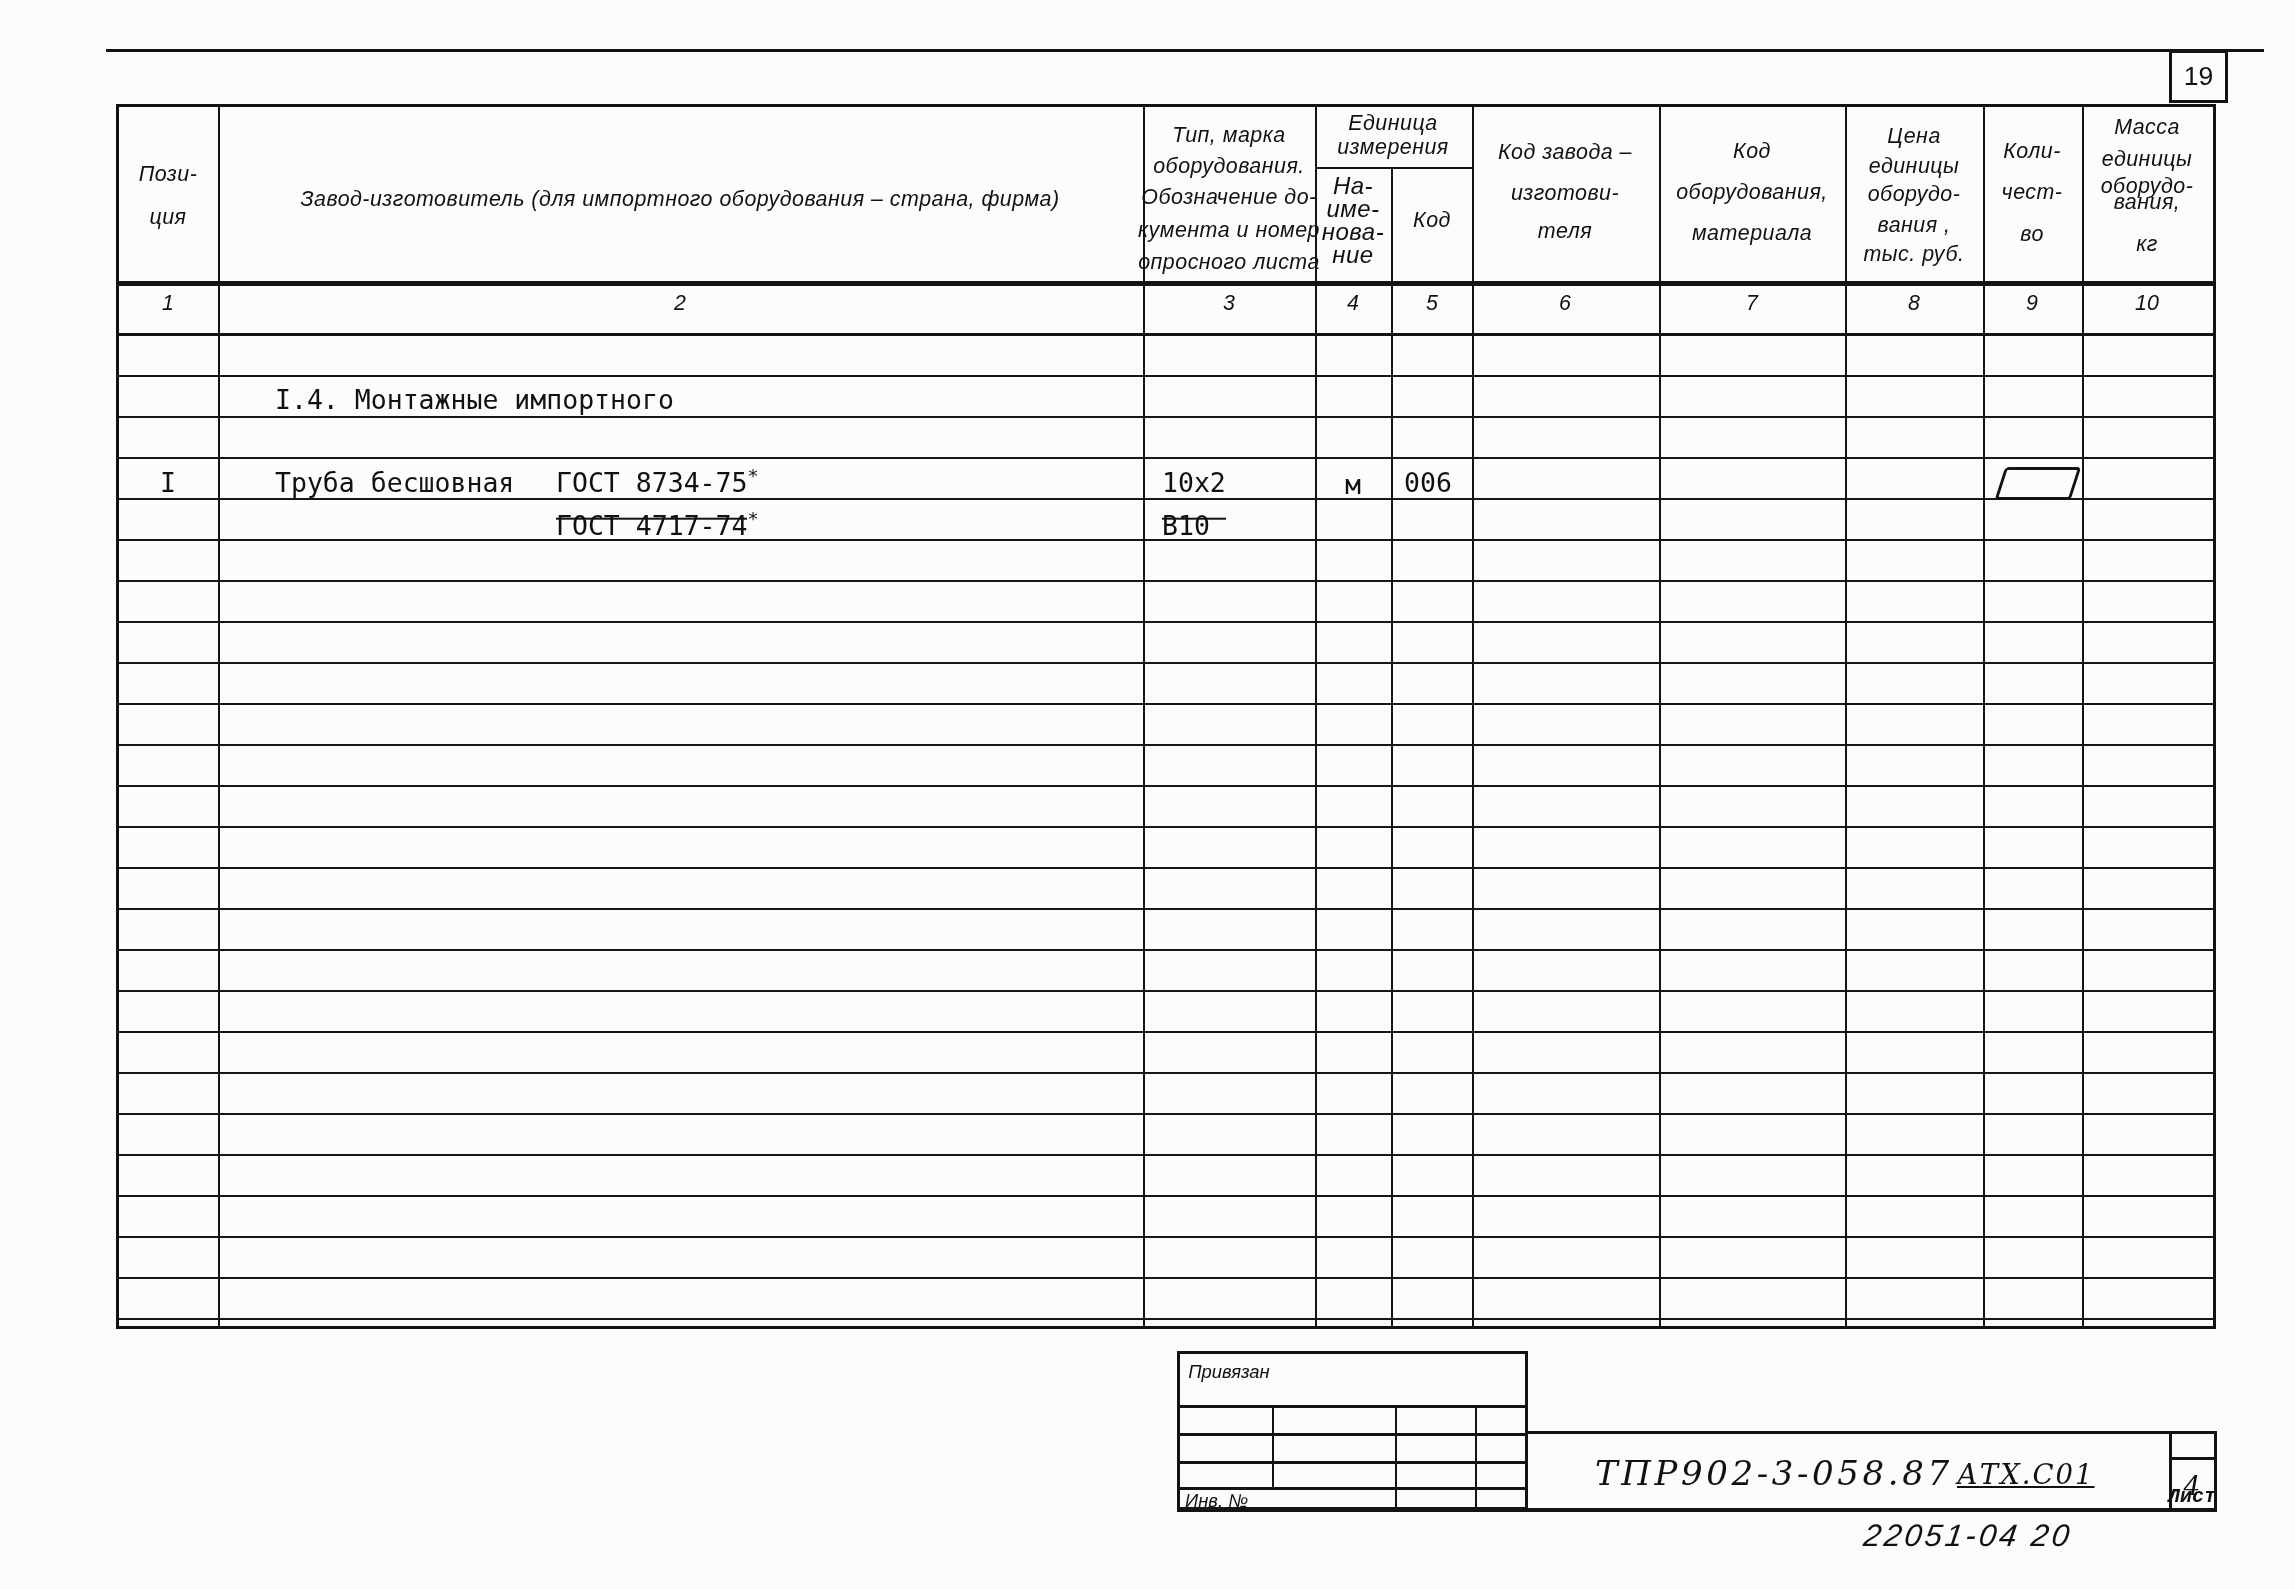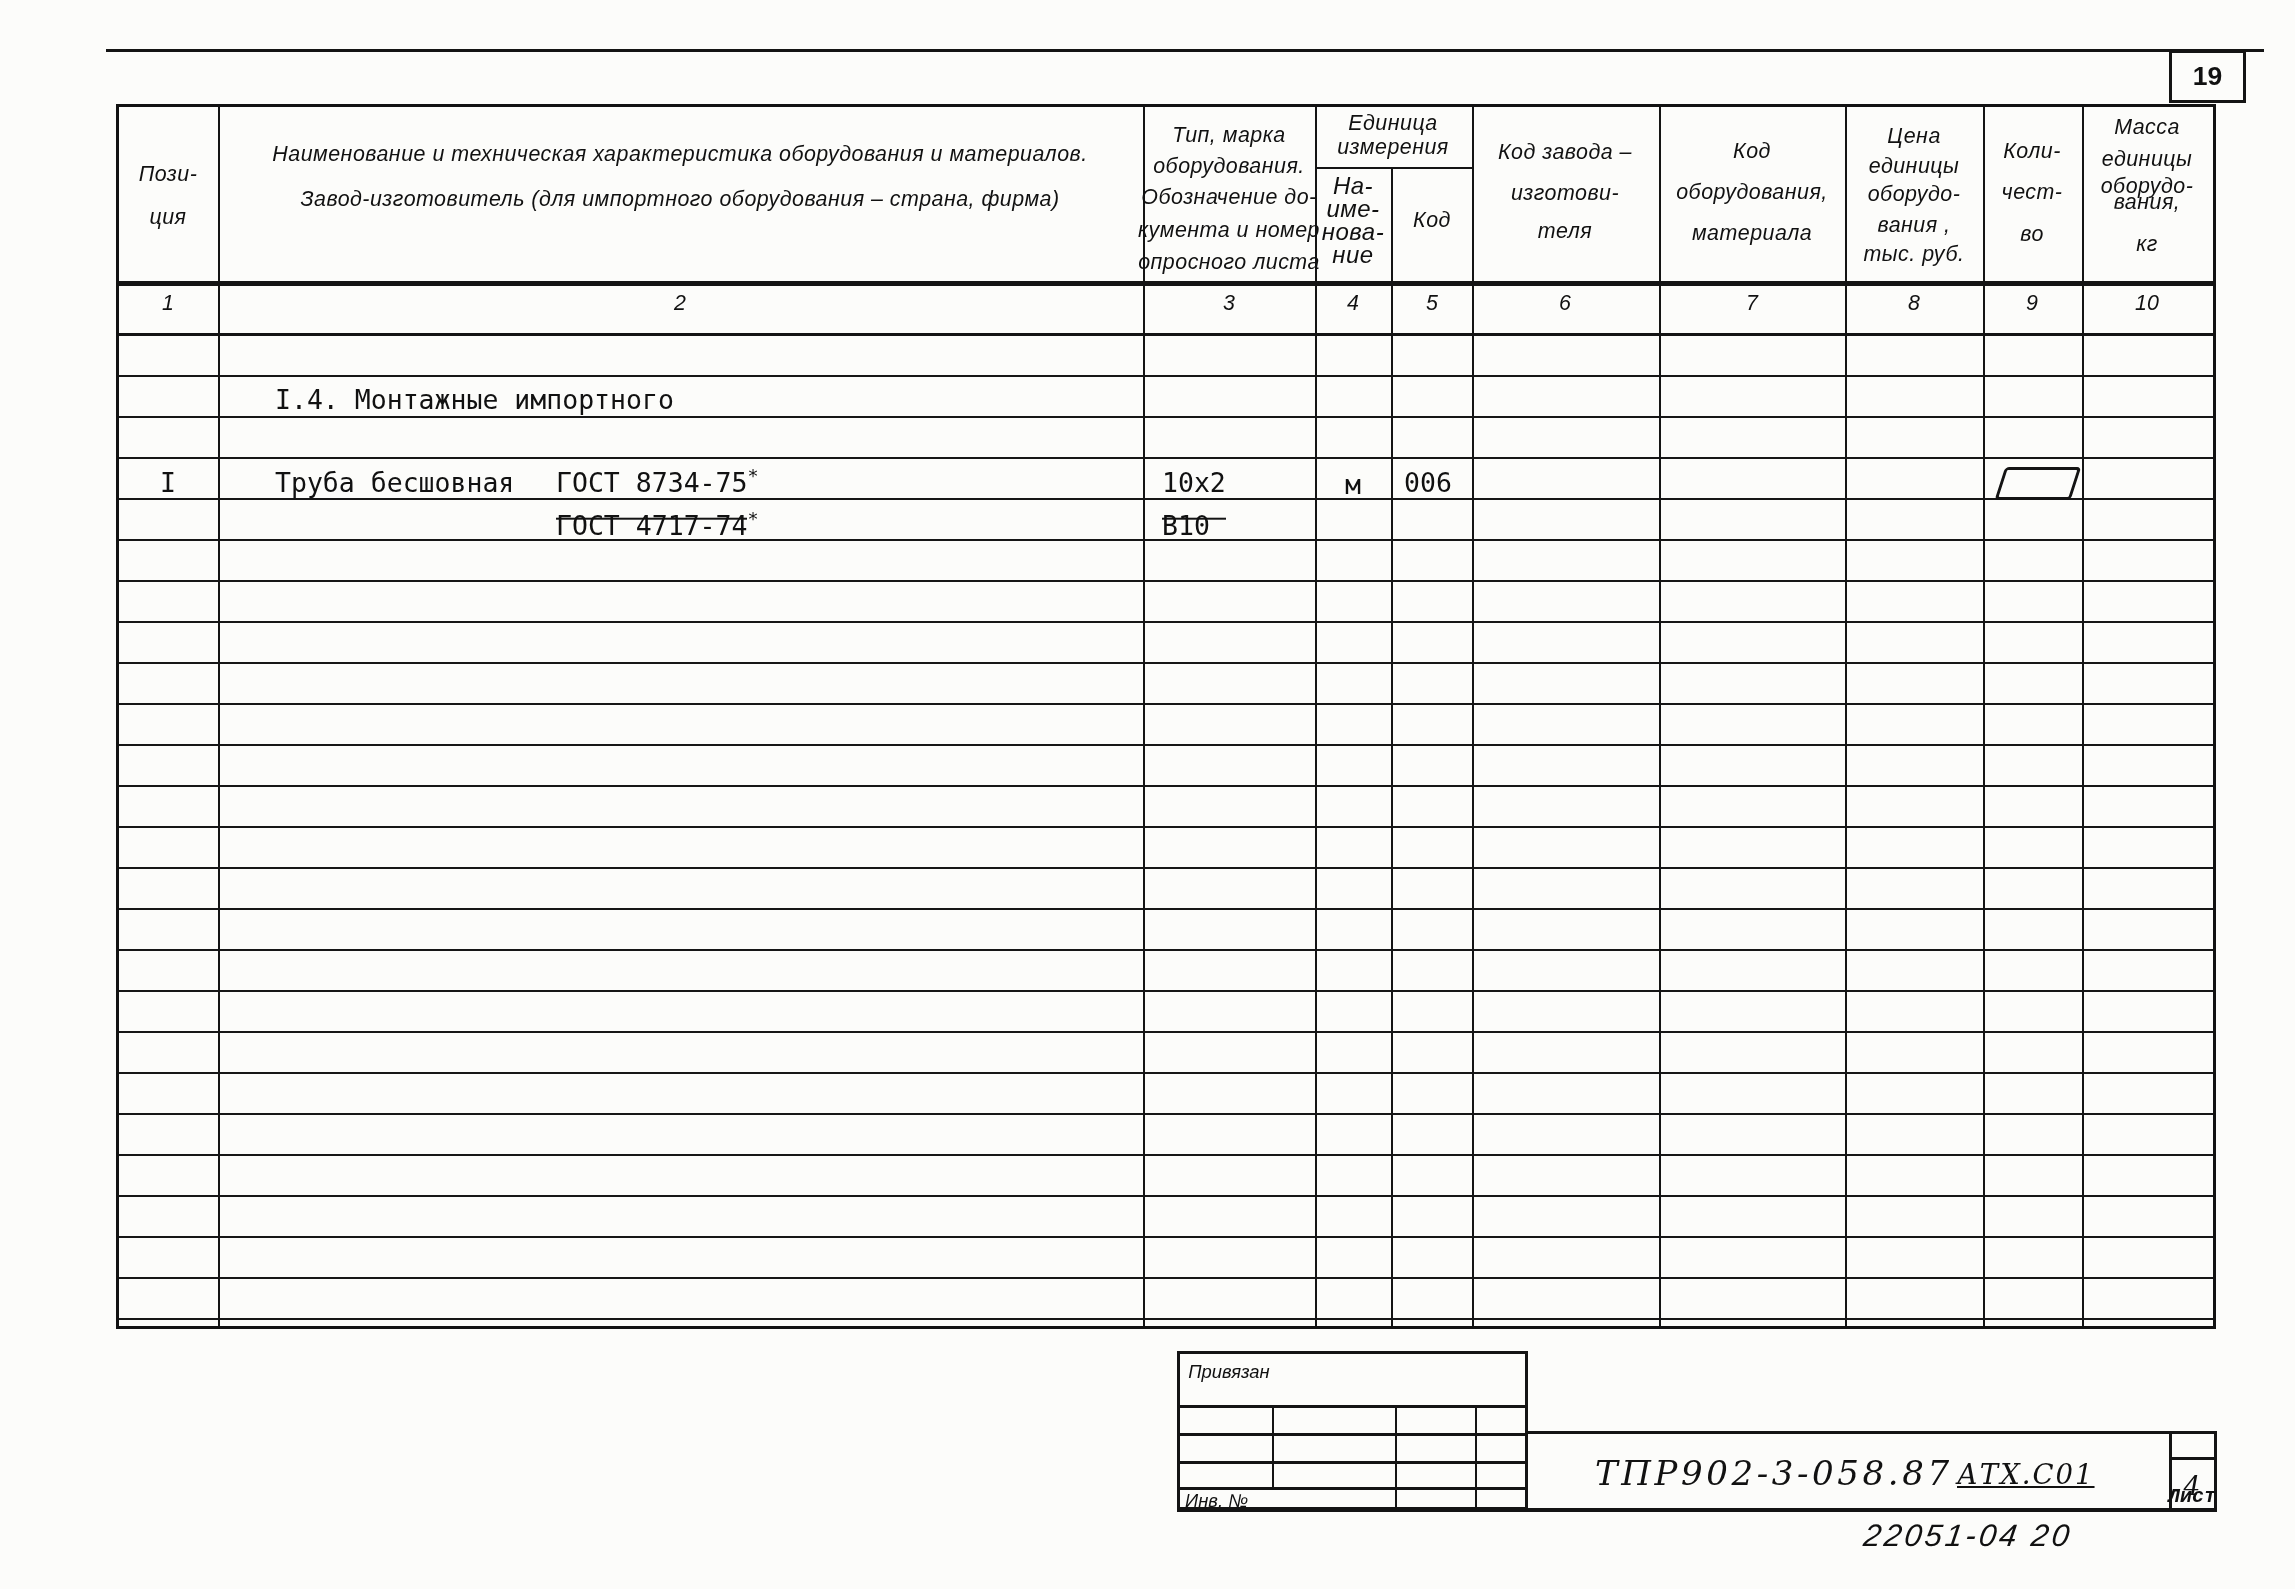--- a/index.html
+++ b/index.html
@@ -9,24 +9,24 @@
     background:#fcfcfa;
     font-family:"Liberation Sans", sans-serif;
     color:#111;
     overflow:hidden;
   }
   
   .hline,.vline{position:absolute;background:#141414;}
   
   .top-rule{left:106px;top:49px;width:2158px;height:3.1px;}
   .pageno-box{
-    position:absolute;left:2169px;top:50px;width:77px;height:53px;
+    position:absolute;left:2169px;top:50px;width:59px;height:53px;
     border:3.1px solid #141414;box-sizing:border-box;
     display:flex;align-items:center;justify-content:center;
-    font-size:26.5px;font-weight:bold;
+    font-size:26.5px;font-weight:normal;
   }
   
   .spec-table{
     position:absolute;left:116px;top:104px;width:2100px;height:1225px;
     border:3.6px solid #121212;box-sizing:border-box;
   }
   .spec-table .in{position:absolute;}
   .header-bottom{left:0;right:0;top:174px;height:4.6px;}
   .numbers-bottom{left:0;right:0;top:226px;height:3.1px;}
   .unit-split{left:1196px;width:157px;top:60px;height:2px;}
@@ -126,21 +126,20 @@
     <div class="vline v" style="left:1272px;top:60px"></div>
     <div class="vline v" style="left:1353px;width:2px"></div>
     <div class="vline v" style="left:1540px"></div>
     <div class="vline v" style="left:1726px"></div>
     <div class="vline v" style="left:1864px"></div>
     <div class="vline v" style="left:1963px;width:2px"></div>
 
     <div class="htxt" style="left:49px;top:68px">Пози-</div>
     <div class="htxt" style="left:49px;top:111px">ция</div>
 
-    <div class="htxt" style="left:561px;top:48px">Наименование и техническая характеристика  оборудования и материалов.</div>
     <div class="htxt" style="left:561px;top:93px">Завод-изготовитель  (для импортного оборудования –  страна, фирма)</div>
 
     <div class="htxt" style="left:1110px;top:29px">Тип,      марка</div>
     <div class="htxt" style="left:1110px;top:60px">оборудования.</div>
     <div class="htxt" style="left:1110px;top:91px">Обозначение до-</div>
     <div class="htxt" style="left:1110px;top:124px">кумента и номер</div>
     <div class="htxt" style="left:1110px;top:156px">опросного листа</div>
 
     <div class="htxt" style="left:1274px;top:17px">Единица</div>
     <div class="htxt" style="left:1274px;top:41px">измерения</div>

